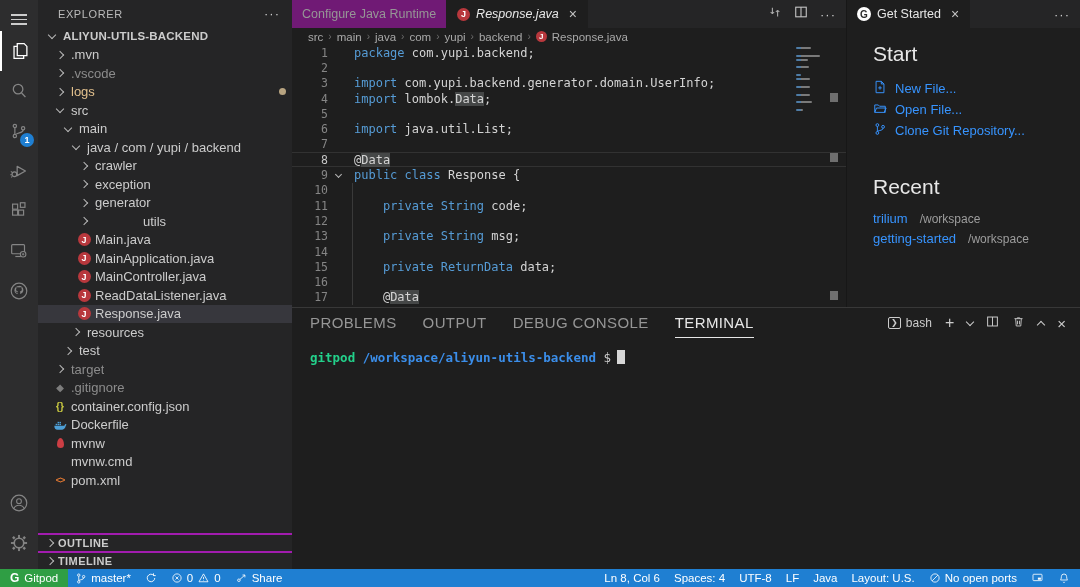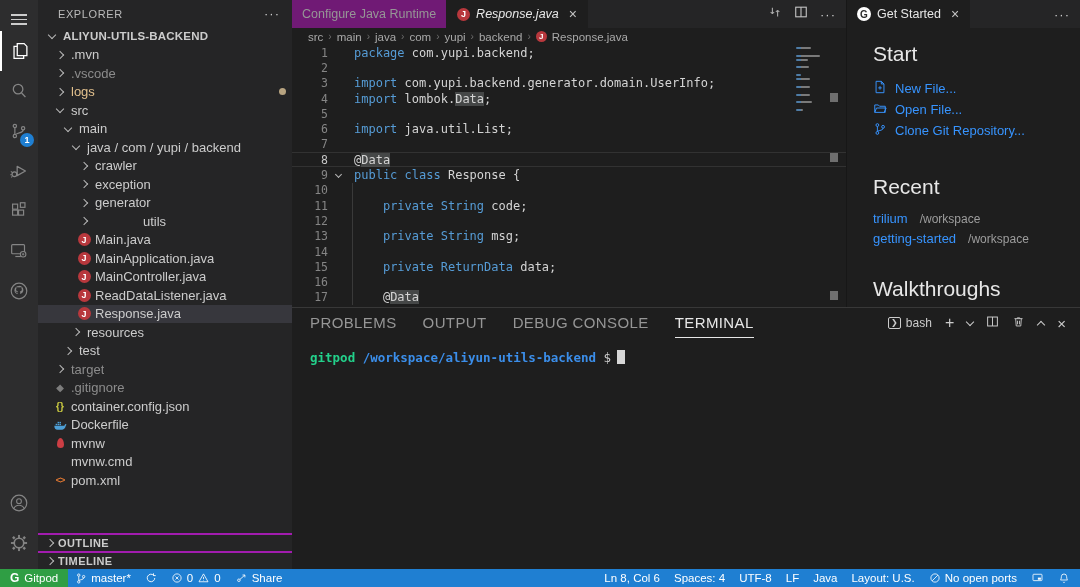--- a/index.html
+++ b/index.html
@@ -513,21 +513,20 @@
             <div id="gsrecent">
                 <div class="gs-item">
                   <span class="rname">trilium</span>
                   <span class="rpath">/workspace</span>
                 </div>
                 <div class="gs-item">
                   <span class="rname">getting-started</span>
                   <span class="rpath">/workspace</span>
                 </div>
               </div>
-            <div class="gs-h gs-walk-h">Walkthroughs</div>
 
           </div>
         </div>
       </div>
 
       <div class="panel">
         <div class="panel-tabs">
           <div id="ptabs" style="display:flex; height:100%;">
               <div class="ptab">PROBLEMS</div>
               <div class="ptab">OUTPUT</div>

